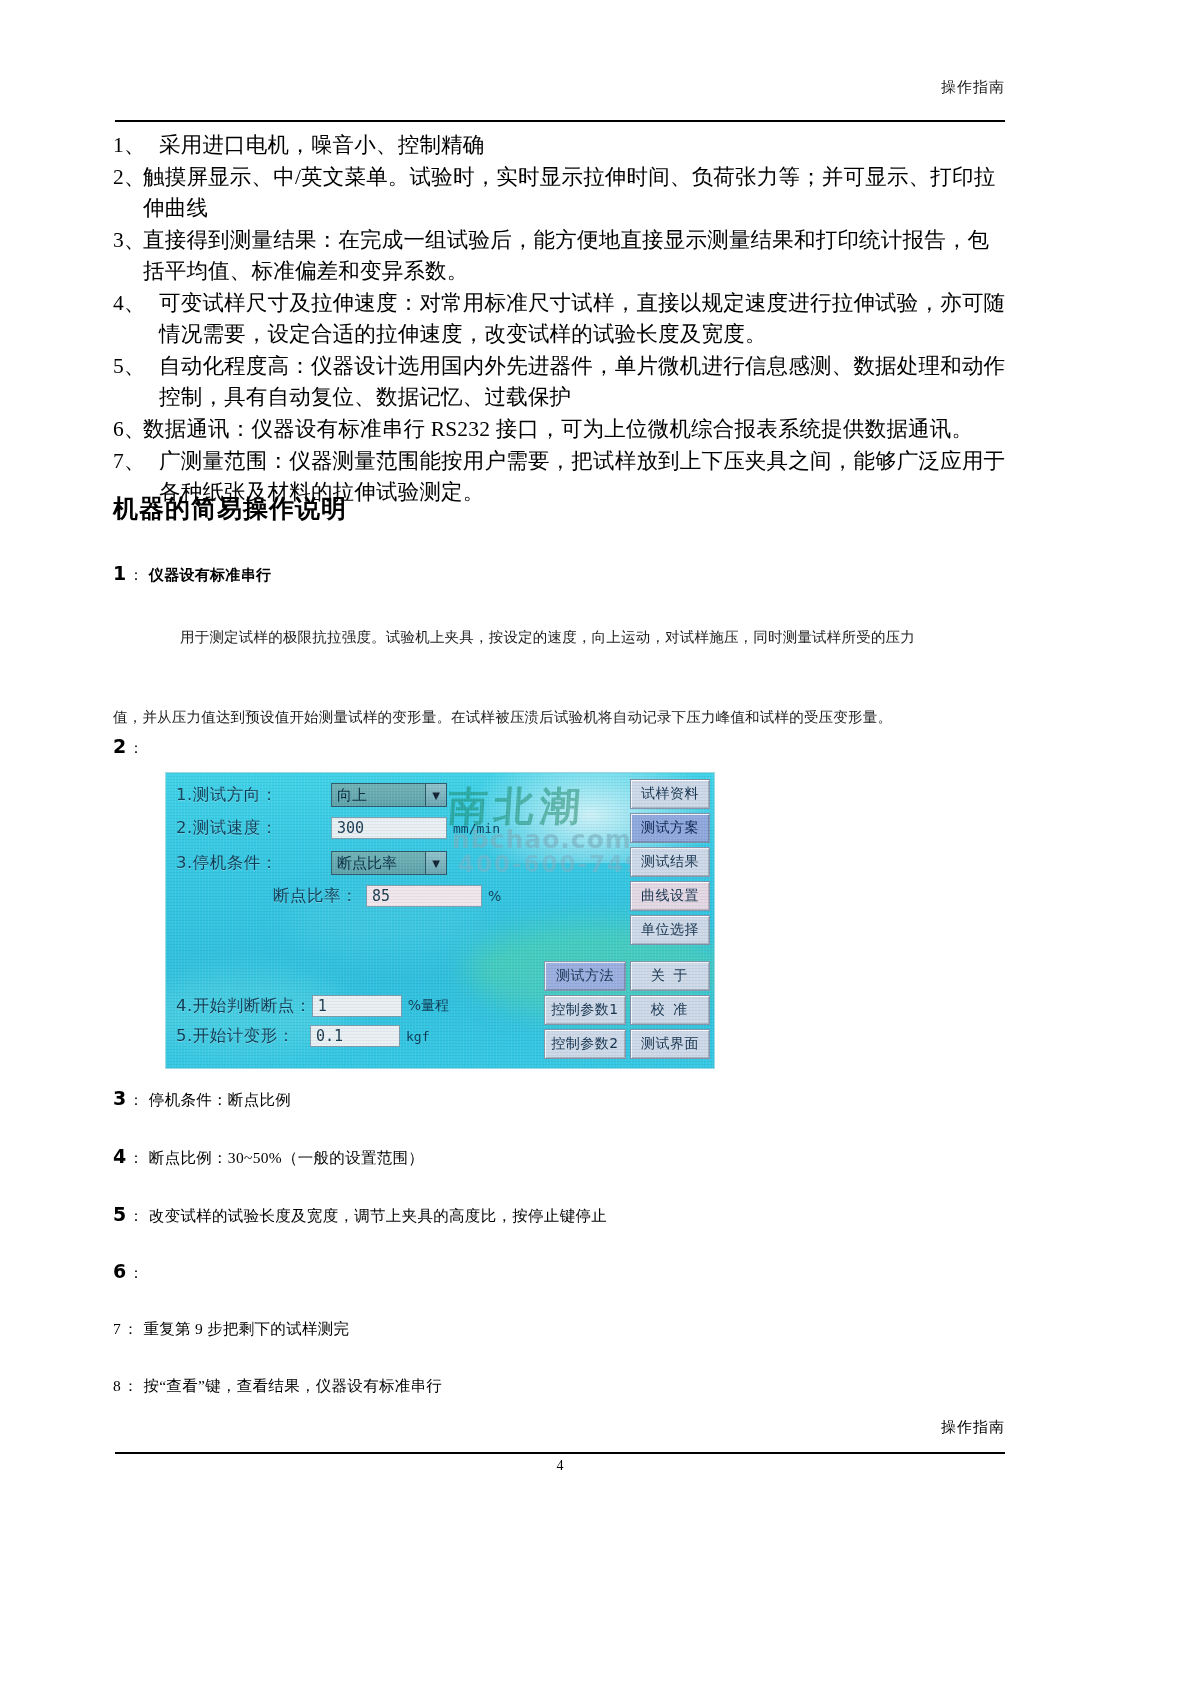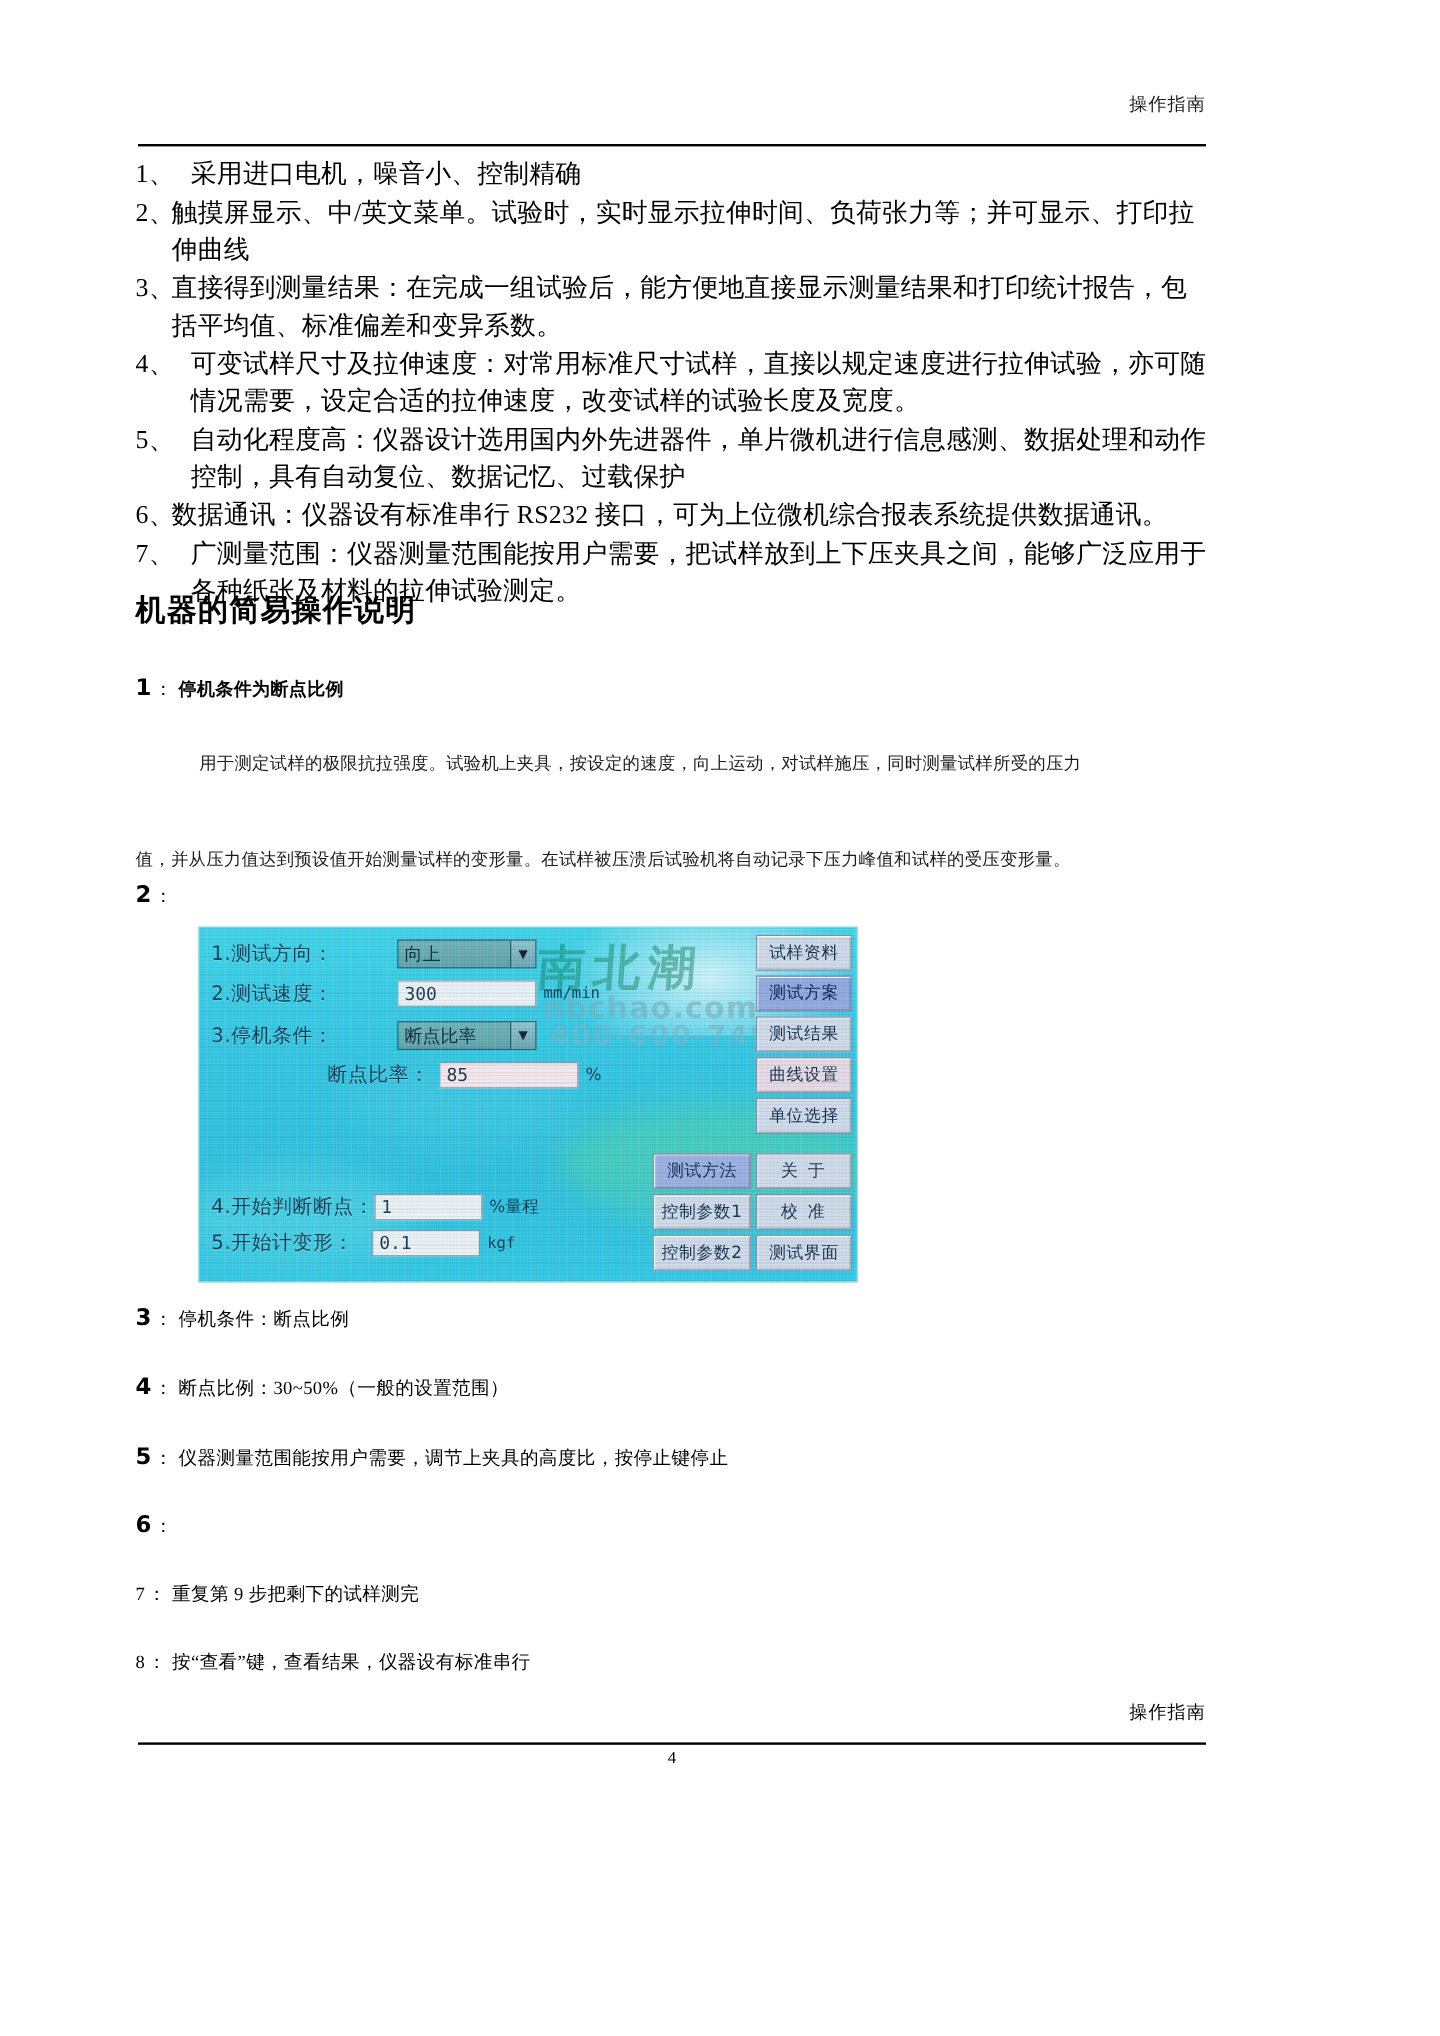--- a/index.html
+++ b/index.html
@@ -262,24 +262,24 @@
       <span class="num">7、</span>
       <span class="txt">广测量范围：仪器测量范围能按用户需要，把试样放到上下压夹具之间，能够广泛应用于各种纸张及材料的拉伸试验测定。</span>
     </div>
   </div>
 
   <div class="sect-h">机器的简易操作说明</div>
 
   <div class="step bold" style="left:113px;top:562px;">
     <span class="snum">1</span>
     <span class="scolon">：</span>
-    <span class="stxt">停机条件为断点比例</span>
-  </div>
-
-  <div class="para" style="left:166px;top:625px;width:845px;">用于测定试样的极限抗拉强度。试验机上夹具，按设定的速度，向上运动，对试样施压，同时测量试样所受的压力</div>
+    <span class="stxt">仪器设有标准串行</span>
+  </div>
+
+  <div class="para" style="left:180px;top:625px;width:845px;">用于测定试样的极限抗拉强度。试验机上夹具，按设定的速度，向上运动，对试样施压，同时测量试样所受的压力</div>
   <div class="para" style="left:113px;top:705px;width:900px;">值，并从压力值达到预设值开始测量试样的变形量。在试样被压溃后试验机将自动记录下压力峰值和试样的受压变形量。</div>
 
   <div class="step" style="left:113px;top:735px;">
     <span class="snum">2</span>
     <span class="scolon">：</span>
   </div>
 
   <div class="device">
     <div class="blotch b1"></div>
     <div class="blotch b2"></div>
@@ -385,21 +385,21 @@
 
   <div class="step" style="left:113px;top:1145px;">
     <span class="snum">4</span>
     <span class="scolon">：</span>
     <span class="stxt">断点比例：30~50%（一般的设置范围）</span>
   </div>
 
   <div class="step" style="left:113px;top:1203px;">
     <span class="snum">5</span>
     <span class="scolon">：</span>
-    <span class="stxt">仪器测量范围能按用户需要，调节上夹具的高度比，按停止键停止</span>
+    <span class="stxt">改变试样的试验长度及宽度，调节上夹具的高度比，按停止键停止</span>
   </div>
 
   <div class="step" style="left:113px;top:1260px;">
     <span class="snum">6</span>
     <span class="scolon">：</span>
   </div>
 
   <div class="step plain" style="left:113px;top:1318px;">
     <span class="snum">7</span>
     <span class="scolon">：</span>

